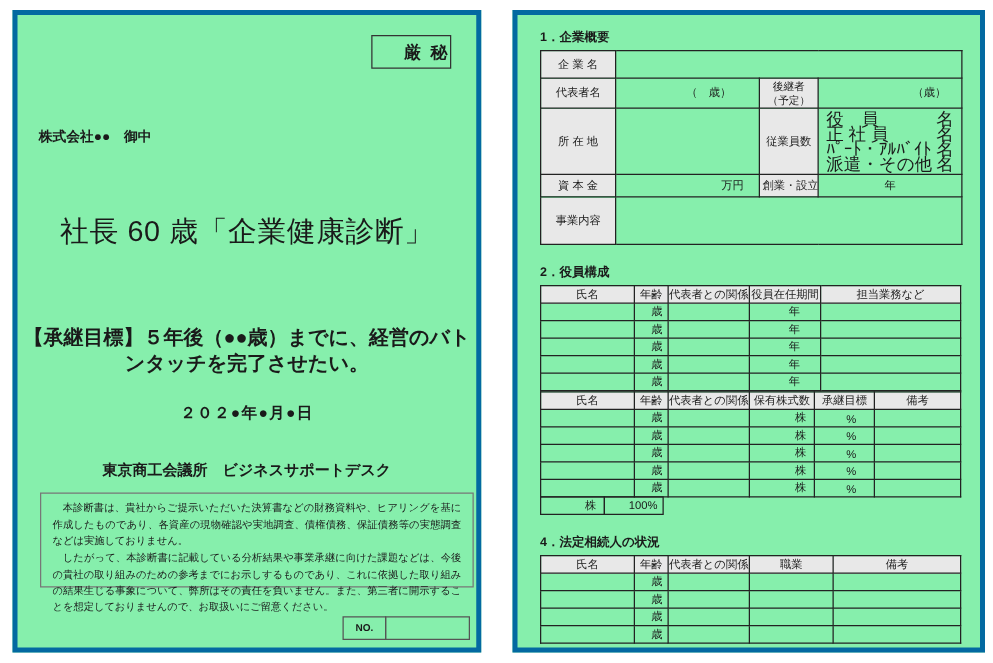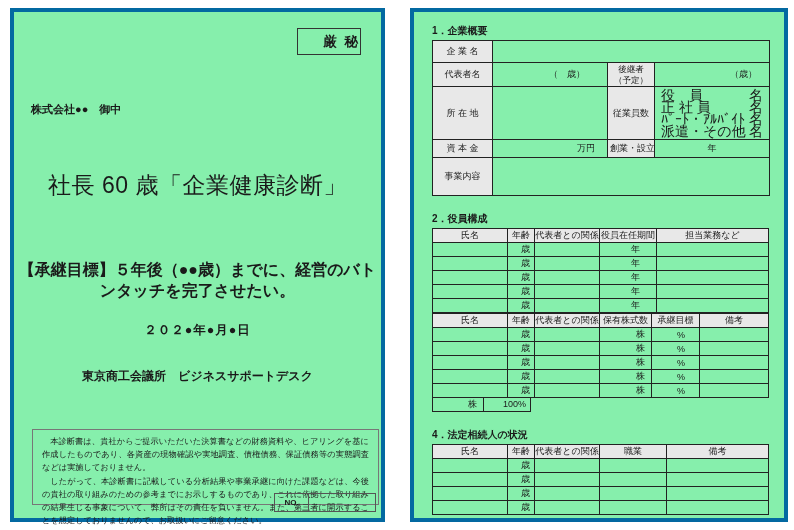--- a/index.html
+++ b/index.html
@@ -17,21 +17,21 @@
     font-size:13.5px; font-weight:bold; letter-spacing:2px; }
   .addressee { position:absolute; top:90px; left:17px; font-size:11px; font-weight:bold; }
   .cover-title { position:absolute; top:158px; left:0; width:100%; text-align:center;
     font-size:23px; font-weight:normal; letter-spacing:0.5px; }
   .goal { position:absolute; top:248px; left:0; width:100%; text-align:center;
     font-size:16px; font-weight:bold; }
   .cover-date { position:absolute; top:310px; left:0; width:100%; text-align:center;
     font-size:12.5px; font-weight:bold; letter-spacing:1px; }
   .org { position:absolute; top:345px; left:0; width:100%; text-align:center;
     font-size:12px; font-weight:bold;margin-top:11px; }
-  .disclaimer { position:absolute; top:417px; left:18px; width:347px; height:76px;
+  .disclaimer { position:absolute; top:382px; left:18px; width:347px; height:76px;
     border:1px solid #777; padding:5px 9px 0 9px; }
   .disclaimer p { font-size:8.2px; line-height:13.2px; text-indent:1em; text-align:justify; }
   .no-row { position:absolute; top:481px; left:260px; display:flex; }
   .no-label { width:35px; height:19px; border:1px solid #555; font-size:8px; font-weight:bold;
     text-align:center; line-height:18px; }
   .no-value { width:68px; height:19px; border:1px solid #555; margin-left:-1px; }
 
   
   .sec-title { font-size:10px; font-weight:bold; line-height:13px; margin-bottom:3px; }
   .gap { margin-top:16px; }

